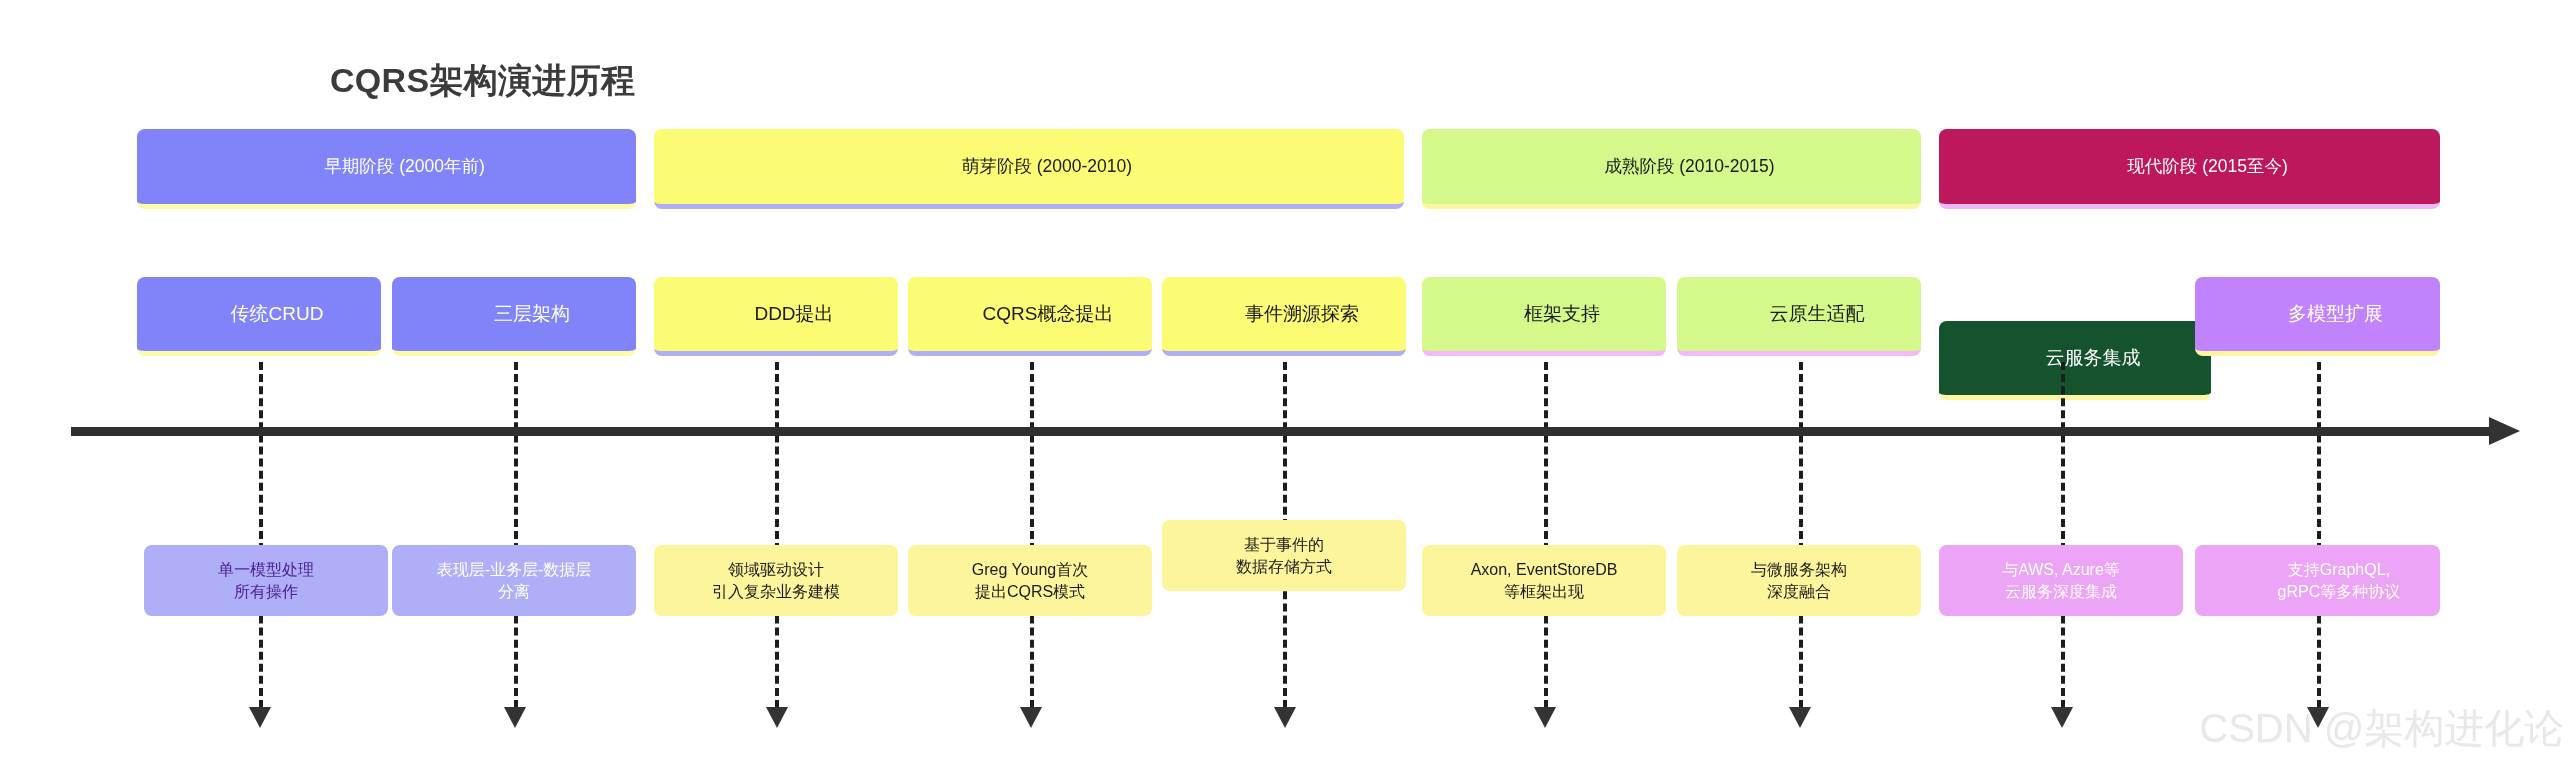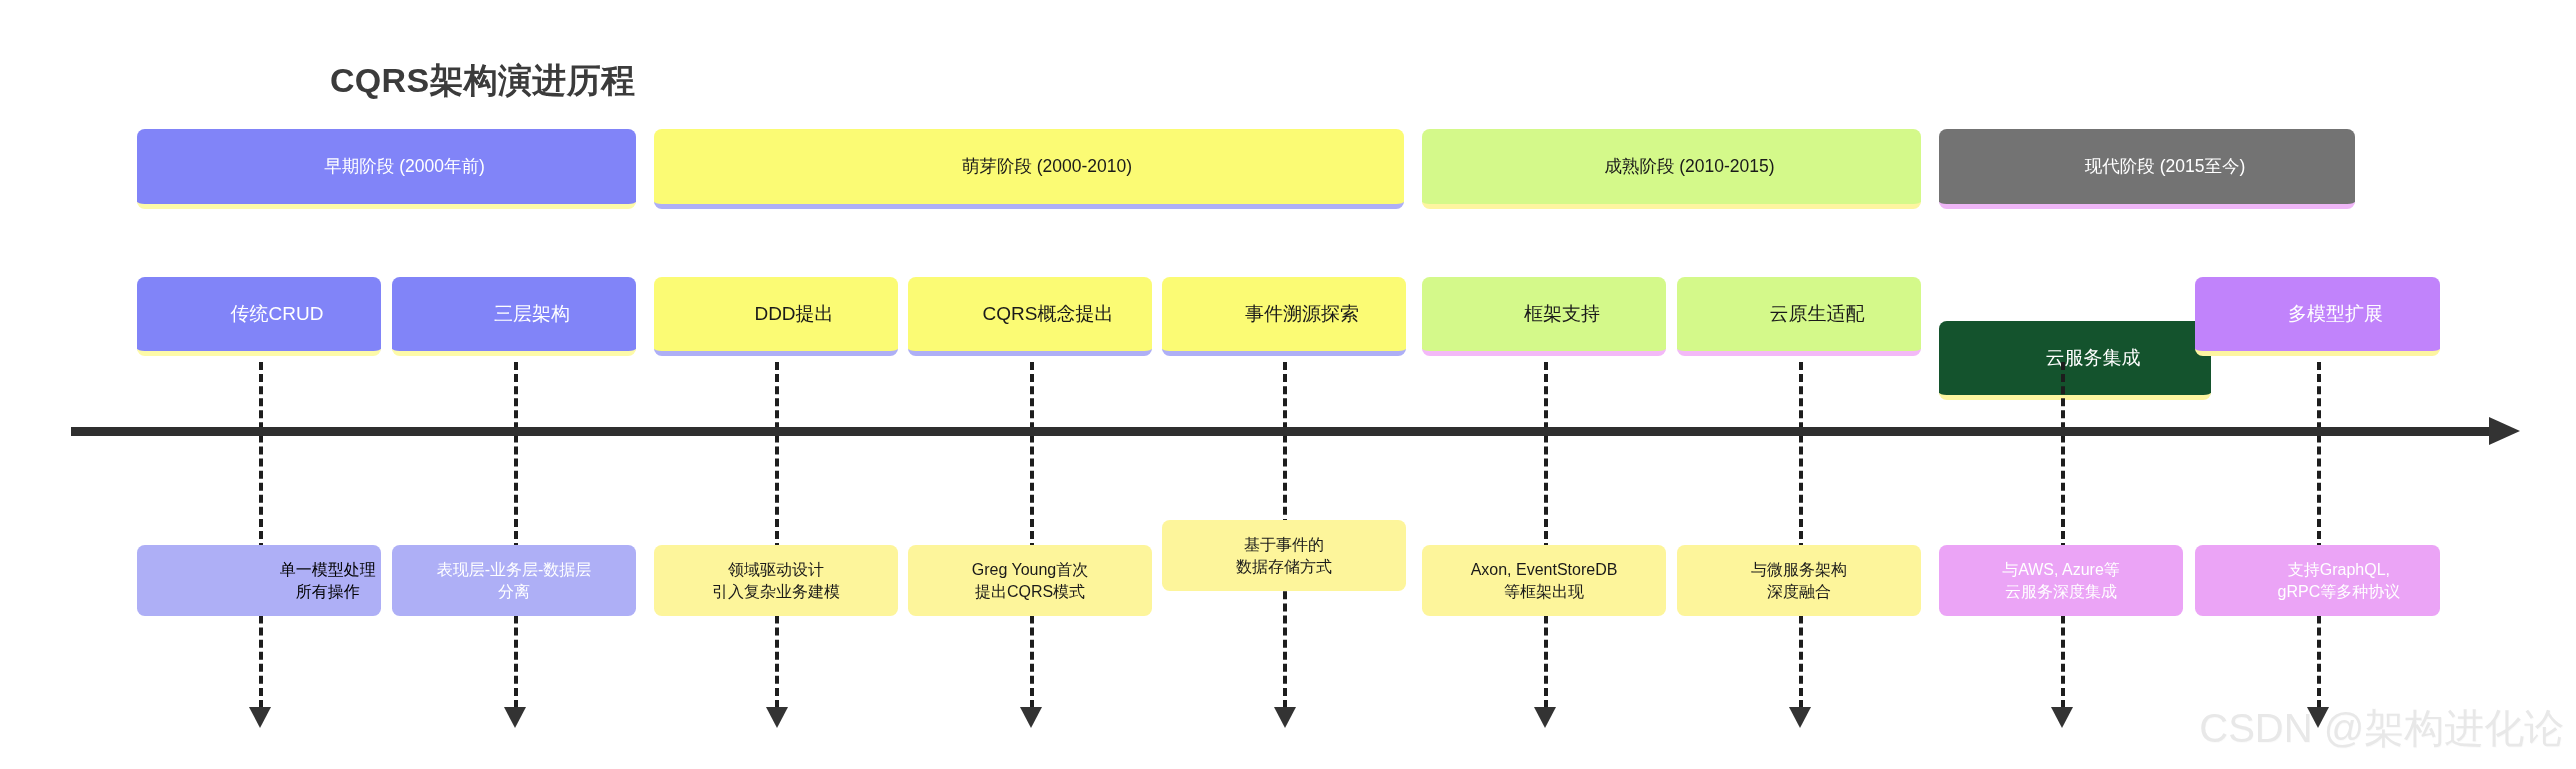--- a/index.html
+++ b/index.html
@@ -128,21 +128,21 @@
   <div id="phase-row">
       <div class="card phase-bar" style="left: 137px; top: 129px; width: 499px; background: rgb(129, 132, 248); color: rgb(255, 255, 255); border-bottom: 5.8px solid rgb(253, 250, 168);">
         <span>早期阶段 (2000年前)</span>
       </div>
       <div class="card phase-bar" style="left: 654px; top: 129px; width: 750px; background: rgb(251, 251, 116); color: rgb(26, 26, 26); border-bottom: 5.8px solid rgb(174, 175, 246);">
         <span>萌芽阶段 (2000-2010)</span>
       </div>
       <div class="card phase-bar" style="left: 1422px; top: 129px; width: 499px; background: rgb(212, 249, 138); color: rgb(26, 26, 26); border-bottom: 5.8px solid rgb(253, 245, 160);">
         <span>成熟阶段 (2010-2015)</span>
       </div>
-      <div class="card phase-bar" style="left: 1939px; top: 129px; width: 416px; background: #737373; color: rgb(255, 255, 255); border-bottom: 5.8px solid rgb(240, 182, 248);">
+      <div class="card phase-bar" style="left: 1939px; top: 129px; width: 501px; background: #be185d; color: rgb(255, 255, 255); border-bottom: 5.8px solid rgb(240, 182, 248);">
         <span>现代阶段 (2015至今)</span>
       </div>
     </div>
   <div id="event-row">
       <div class="card event-box" style="left: 137px; top: 277px; width: 244px; background: rgb(129, 132, 248); color: rgb(255, 255, 255); border-bottom: 5.8px solid rgb(253, 250, 168);">
         <span>传统CRUD</span>
       </div>
       <div class="card event-box" style="left: 392px; top: 277px; width: 244px; background: rgb(129, 132, 248); color: rgb(255, 255, 255); border-bottom: 5.8px solid rgb(253, 250, 168);">
         <span>三层架构</span>
       </div>
@@ -186,21 +186,21 @@
       <div class="connector" style="left: 2061px; top: 362px; height: 346px;"></div>
       <div class="connector-arrow" style="left: 2051px; top: 707px;"></div>
       <div class="connector" style="left: 2317px; top: 362px; height: 346px;"></div>
       <div class="connector-arrow" style="left: 2307px; top: 707px;"></div>
     </div>
 
   <div id="timeline-axis"></div>
   <div id="timeline-arrowhead"></div>
 
   <div id="desc-row">
-      <div class="card desc-box" style="left: 137px; top: 545px; width: 244px; background: rgb(174, 175, 246); color: #000000; justify-content: flex-end;">
+      <div class="card desc-box" style="left: 144px; top: 545px; width: 244px; background: rgb(174, 175, 246); color: #4c1d95;">
         <span class="lines">
           <span>单一模型处理</span>
           <span>所有操作</span>
         </span>
       </div>
       <div class="card desc-box" style="left: 392px; top: 545px; width: 244px; background: rgb(174, 175, 246); color: rgb(255, 255, 255);">
         <span class="lines">
           <span>表现层-业务层-数据层</span>
           <span>分离</span>
         </span>

